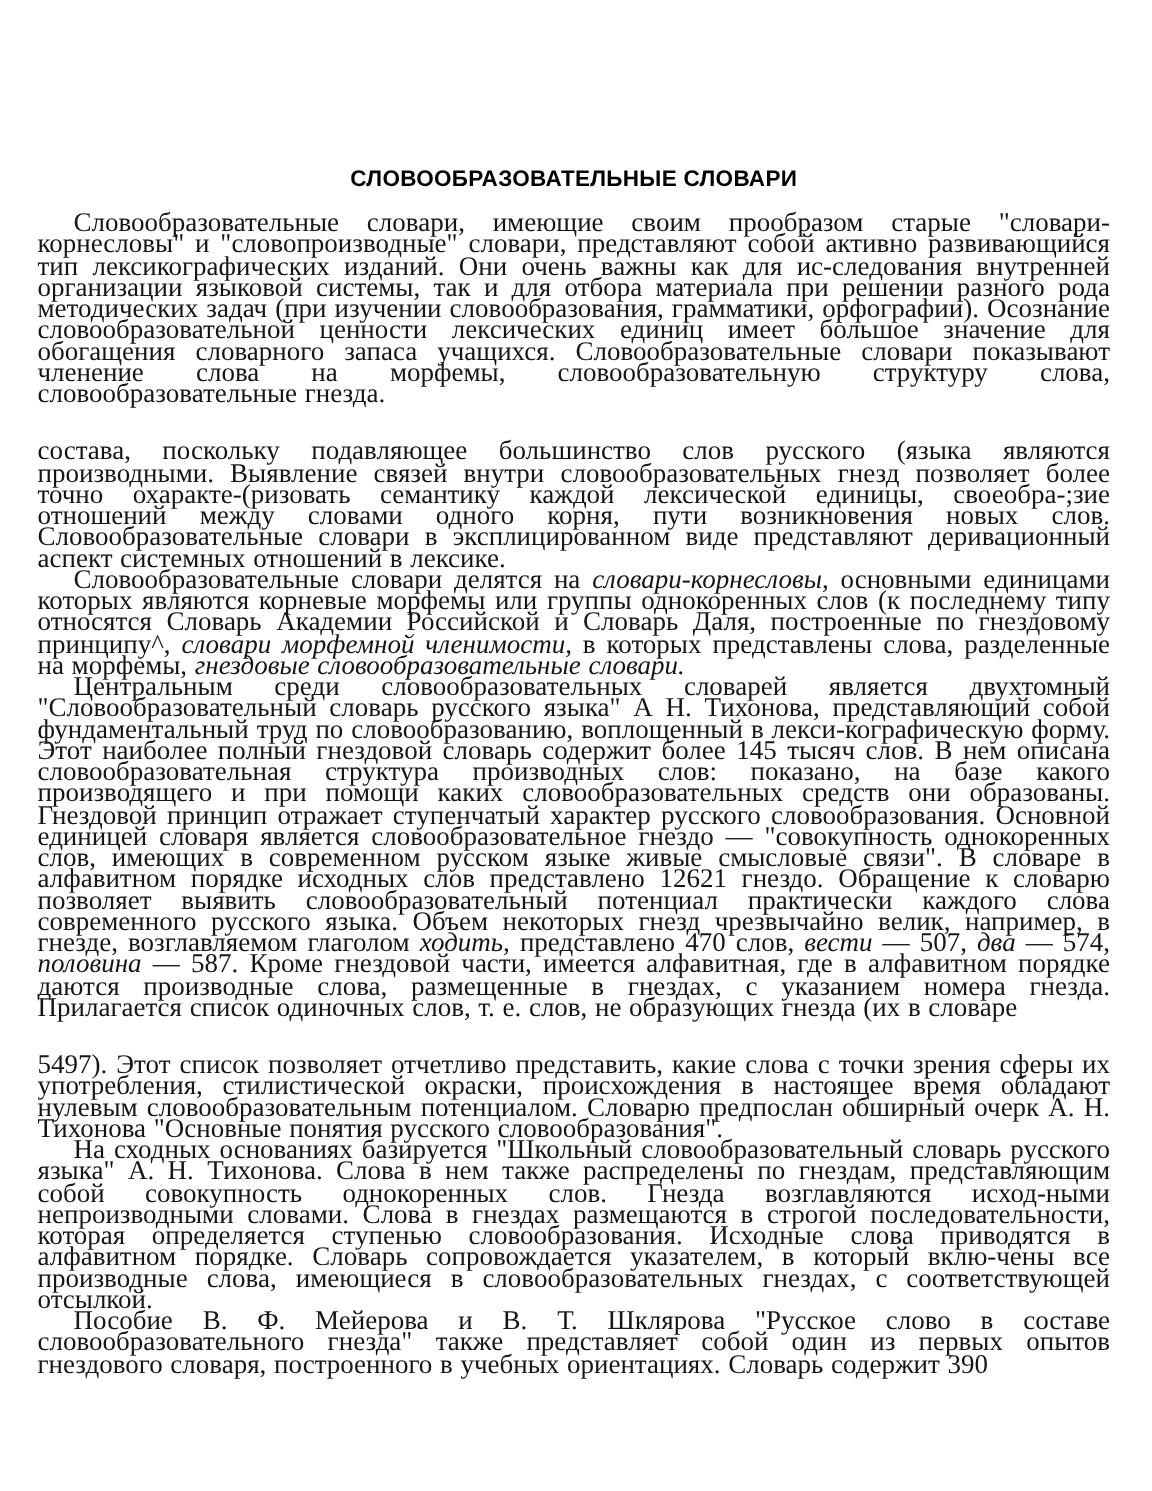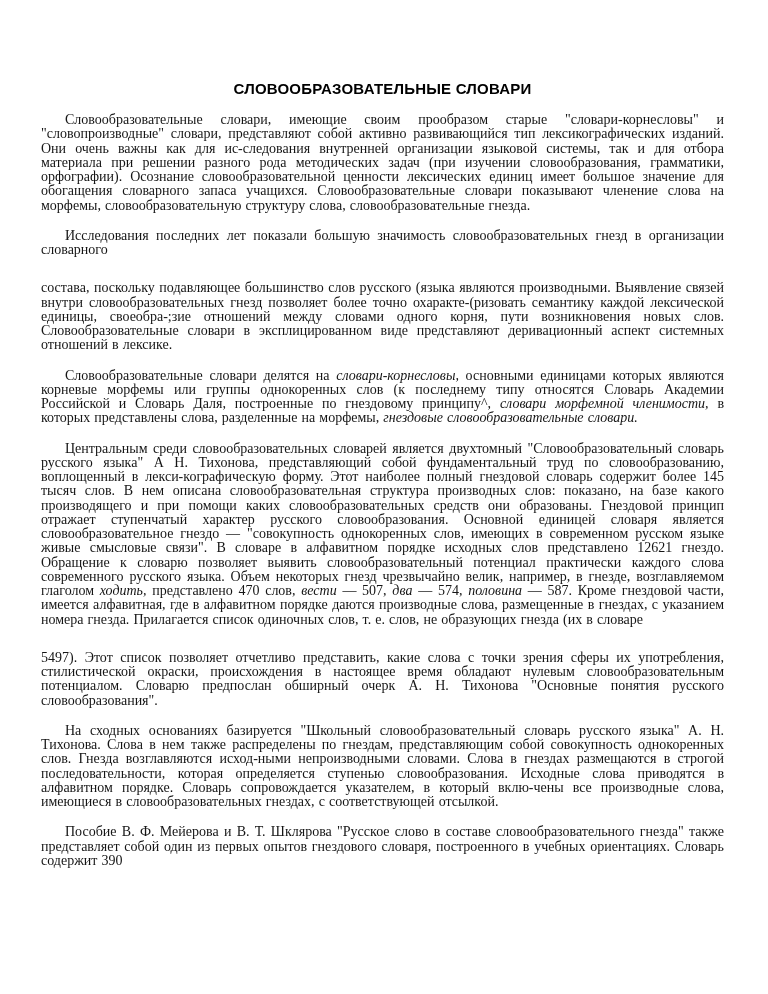--- a/index.html
+++ b/index.html
@@ -6,54 +6,53 @@
     margin: 0;
     padding: 0;
     background: #ffffff;
   }
   .page {
     position: relative;
     width: 768px;
     height: 994px;
     box-sizing: border-box;
     background: #ffffff;
-    padding: 80px 28px 0 25px;
+    padding: 111px 28px 0 25px;
     color: #151515;
     overflow: hidden;
   }
   .title {
     font-family: "Liberation Sans", sans-serif;
     font-size: 15px;
     font-weight: 700;
     letter-spacing: 0.2px;
     text-align: center;
     color: #000000;
     margin: 0 0 13px 0;
   }
   .doc-body p {
     font-family: "Liberation Serif", serif;
-    font-size: 14px;
+    font-size: 18px;
     line-height: 14.25px;
-    margin: 16px;
+    margin: 0;
     text-align: justify;
     word-spacing: 0.6px;
     color: #151515;
   }
   .doc-body p.indent { text-indent: 24px; }
   .doc-body p.gap-before { margin-top: 24px; }
   .doc-body em { }
 </style>
 </head>
 <body>
 
 <div class="page">
   <h1 class="title">СЛОВООБРАЗОВАТЕЛЬНЫЕ СЛОВАРИ</h1>
   <div class="doc-body">
       <p class="indent"><span>Словообразовательные словари, имеющие своим прообразом старые "словари-корнесловы" и "словопроизводные" словари, представляют собой активно развивающийся тип лексикографических изданий. Они очень важны как для ис-следования внутренней организации языковой системы, так и для отбора материала при решении разного рода методических задач (при изучении словообразования, грамматики, орфографии). Осознание словообразовательной ценности лексических единиц имеет большое значение для обогащения словарного запаса учащихся. Словообразовательные словари показывают членение слова на морфемы, словообразовательную структуру слова, словообразовательные гнезда.</span></p>
-      <p class="indent"><span>Исследования последних лет показали большую значимость словообразовательных гнезд в организации словарного</span></p>
       <p class="no-indent gap-before"><span>состава, поскольку подавляющее большинство слов русского (языка являются производными. Выявление связей внутри словообразовательных гнезд позволяет более точно охаракте-(ризовать семантику каждой лексической единицы, своеобра-;зие отношений между словами одного корня, пути возникновения новых слов. Словообразовательные словари в эксплицированном виде представляют деривационный аспект системных отношений в лексике.</span></p>
       <p class="indent"><span>Словообразовательные словари делятся на </span><em>словари-корнесловы,</em><span> основными единицами которых являются корневые морфемы или группы однокоренных слов (к последнему типу относятся Словарь Академии Российской и Словарь Даля, построенные по гнездовому принципу^, </span><em>словари морфемной членимости,</em><span> в которых представлены слова, разделенные на морфемы, </span><em>гнездовые словообразовательные словари.</em></p>
       <p class="indent"><span>Центральным среди словообразовательных словарей является двухтомный "Словообразовательный словарь русского языка" А Н. Тихонова, представляющий собой фундаментальный труд по словообразованию, воплощенный в лекси-кографическую форму. Этот наиболее полный гнездовой словарь содержит более 145 тысяч слов. В нем описана словообразовательная структура производных слов: показано, на базе какого производящего и при помощи каких словообразовательных средств они образованы. Гнездовой принцип отражает ступенчатый характер русского словообразования. Основной единицей словаря является словообразовательное гнездо — "совокупность однокоренных слов, имеющих в современном русском языке живые смысловые связи". В словаре в алфавитном порядке исходных слов представлено 12621 гнездо. Обращение к словарю позволяет выявить словообразовательный потенциал практически каждого слова современного русского языка. Объем некоторых гнезд чрезвычайно велик, например, в гнезде, возглавляемом глаголом </span><em>ходить,</em><span> представлено 470 слов, </span><em>вести</em><span> — 507, </span><em>два</em><span> — 574, </span><em>половина</em><span> — 587. Кроме гнездовой части, имеется алфавитная, где в алфавитном порядке даются производные слова, размещенные в гнездах, с указанием номера гнезда. Прилагается список одиночных слов, т. е. слов, не образующих гнезда (их в словаре</span></p>
       <p class="no-indent gap-before"><span>5497). Этот список позволяет отчетливо представить, какие слова с точки зрения сферы их употребления, стилистической окраски, происхождения в настоящее время обладают нулевым словообразовательным потенциалом. Словарю предпослан обширный очерк А. Н. Тихонова "Основные понятия русского словообразования".</span></p>
       <p class="indent"><span>На сходных основаниях базируется "Школьный словообразовательный словарь русского языка" А. Н. Тихонова. Слова в нем также распределены по гнездам, представляющим собой совокупность однокоренных слов. Гнезда возглавляются исход-ными непроизводными словами. Слова в гнездах размещаются в строгой последовательности, которая определяется ступенью словообразования. Исходные слова приводятся в алфавитном порядке. Словарь сопровождается указателем, в который вклю-чены все производные слова, имеющиеся в словообразовательных гнездах, с соответствующей отсылкой.</span></p>
       <p class="indent"><span>Пособие В. Ф. Мейерова и В. Т. Шклярова "Русское слово в составе словообразовательного гнезда" также представляет собой один из первых опытов гнездового словаря, построенного в учебных ориентациях. Словарь содержит 390</span></p>
     </div>
 </div>
 
 </body></html>

